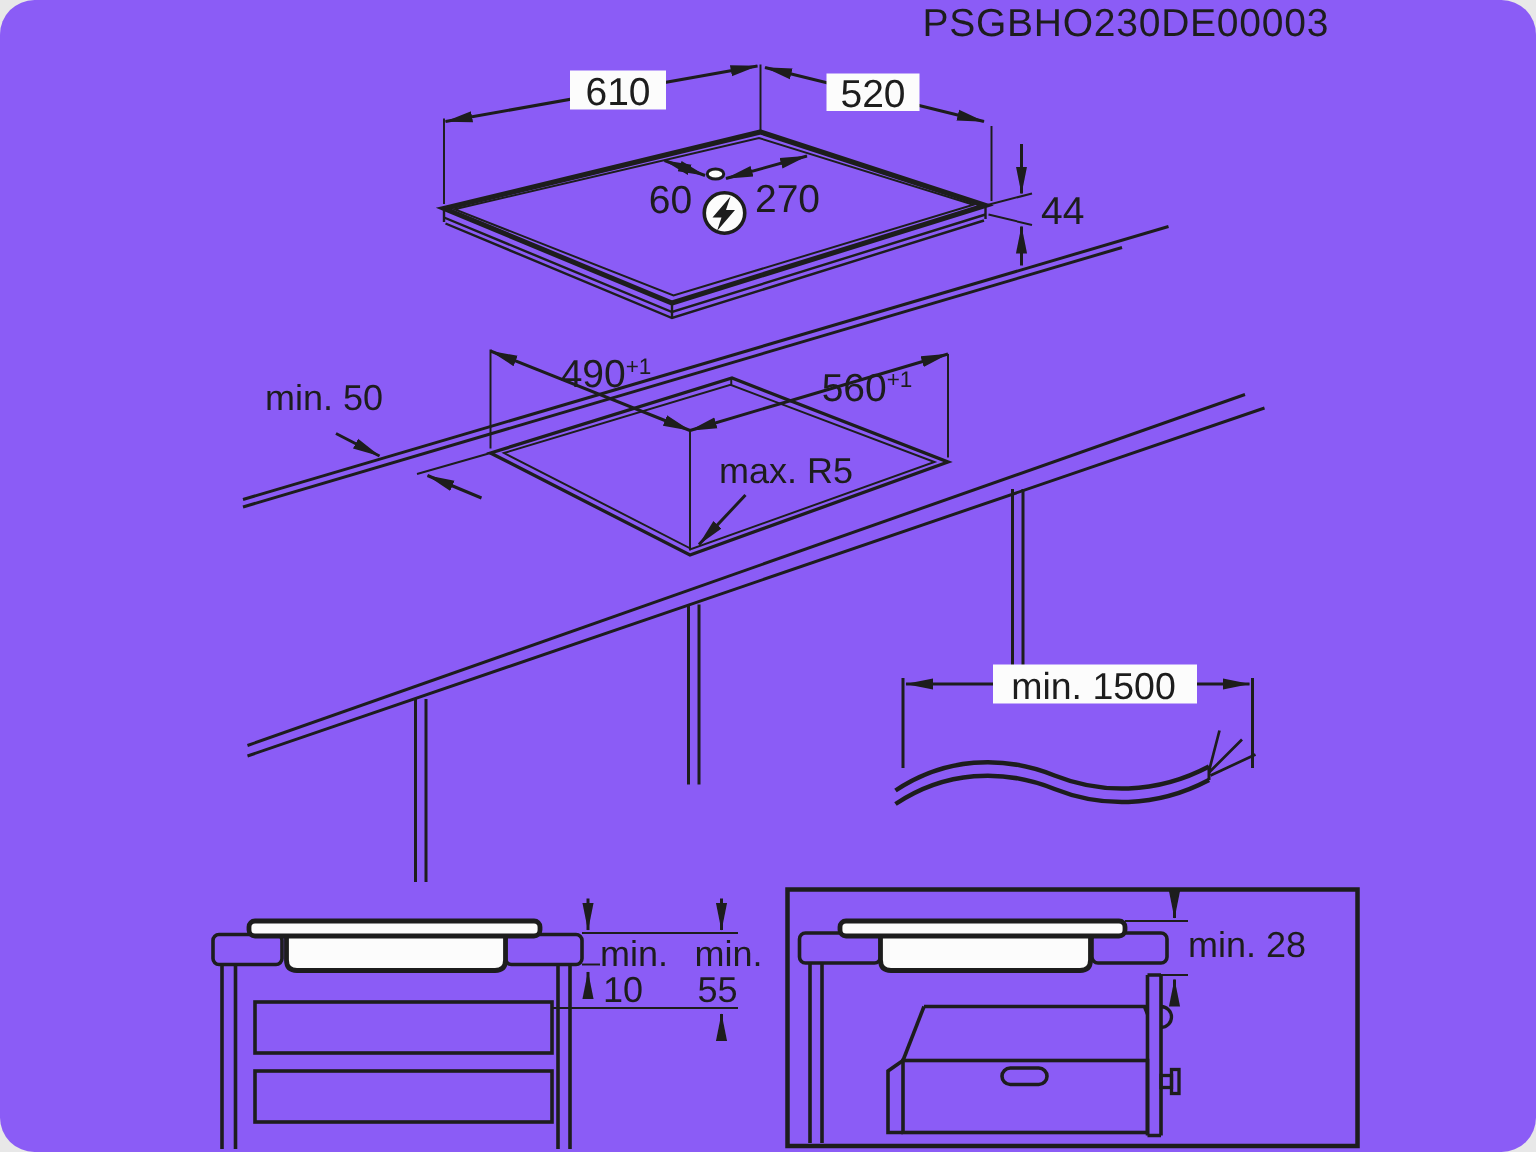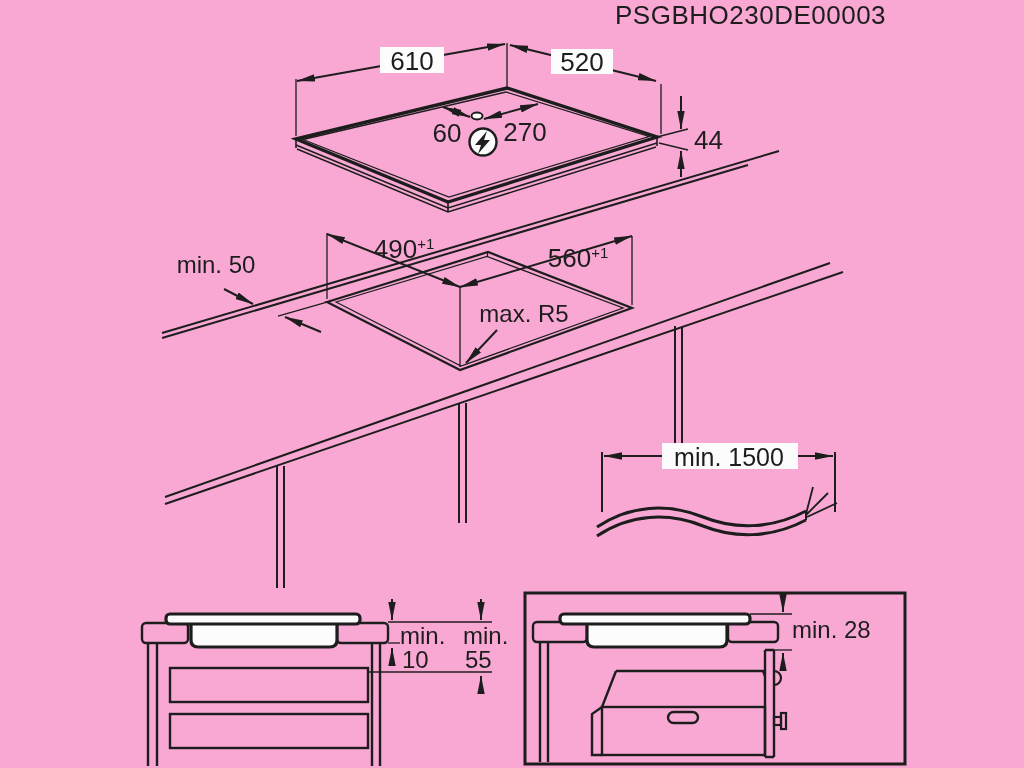--- a/index.html
+++ b/index.html
@@ -1,18 +1,18 @@
 <!DOCTYPE html>
 <html><head>
 <meta charset="utf-8">
 <style>
   html,body{margin:0;padding:0;background:#e8e8e8;}
   .page{
-    position:relative;width:1024px;height:768px;background:#f9a8d4;
-    font-family:"Liberation Sans", sans-serif;overflow:hidden;
+    position:relative;width:1024px;height:768px;background:#8b5cf6;
+    font-family:"Liberation Sans", sans-serif;overflow:hidden;border-radius:23px;
   }
   svg{display:block;}
   svg text{
     font-family:"Liberation Sans", sans-serif;
     fill:#1d1d1d;
   }
   .ln{stroke:#1d1d1d;fill:none;}
   .bold{stroke-width:3.4;}
   .med{stroke-width:2.4;}
   .out{stroke-width:2.2;}

